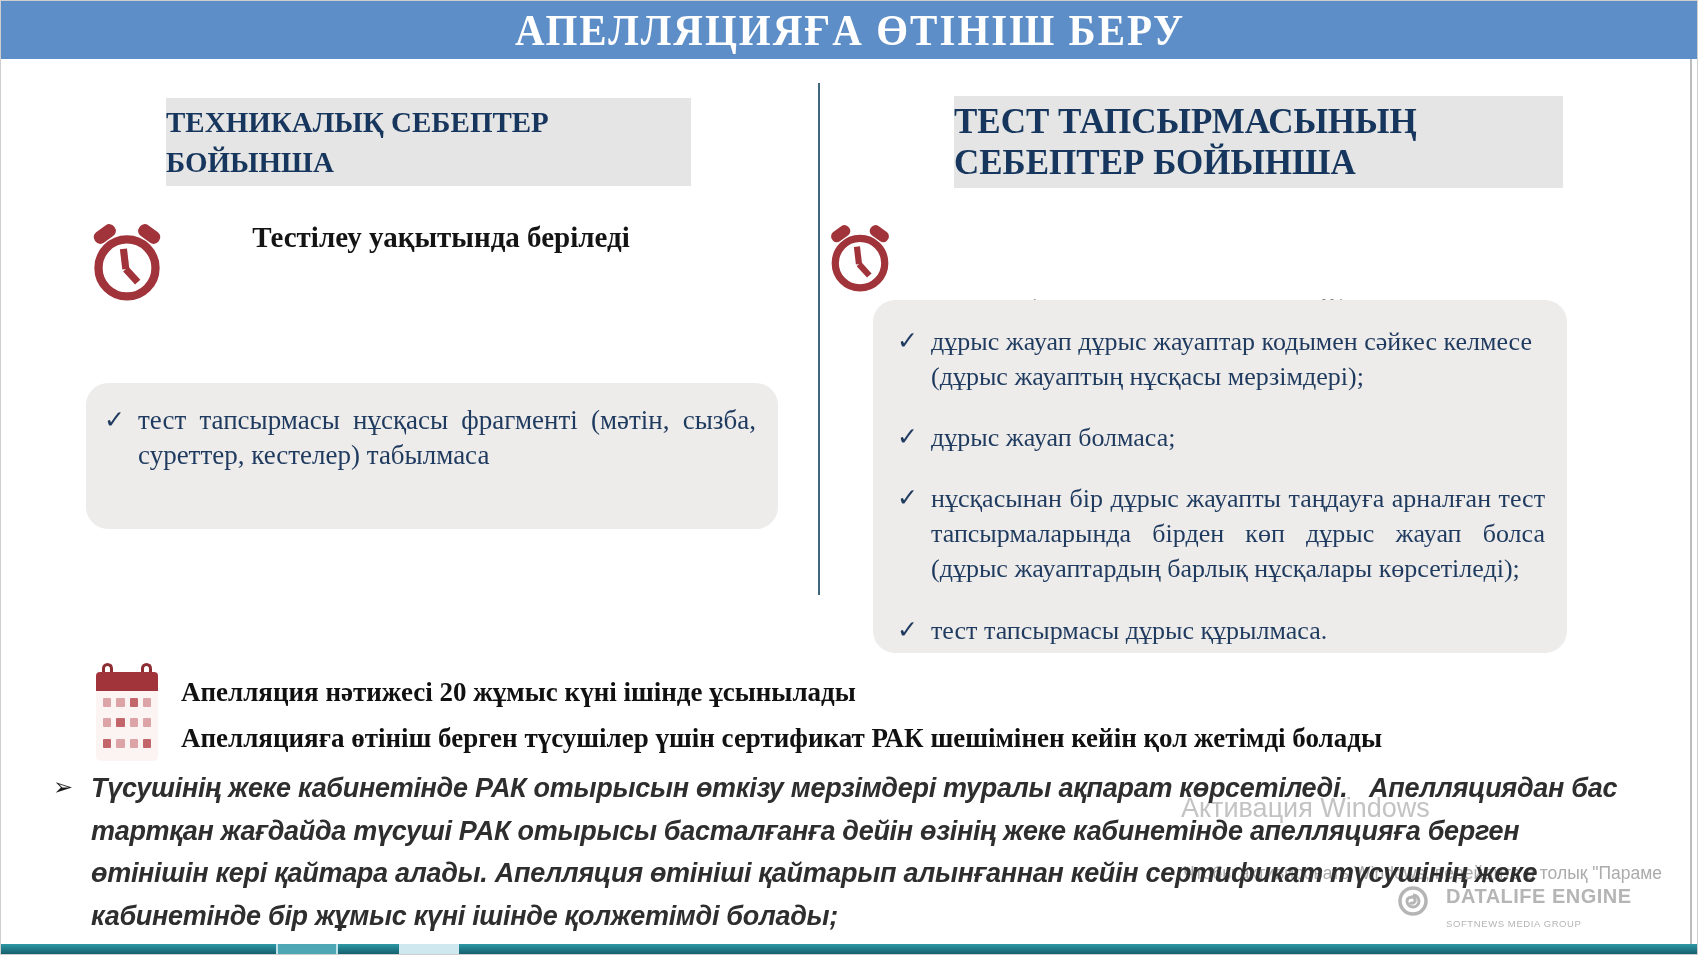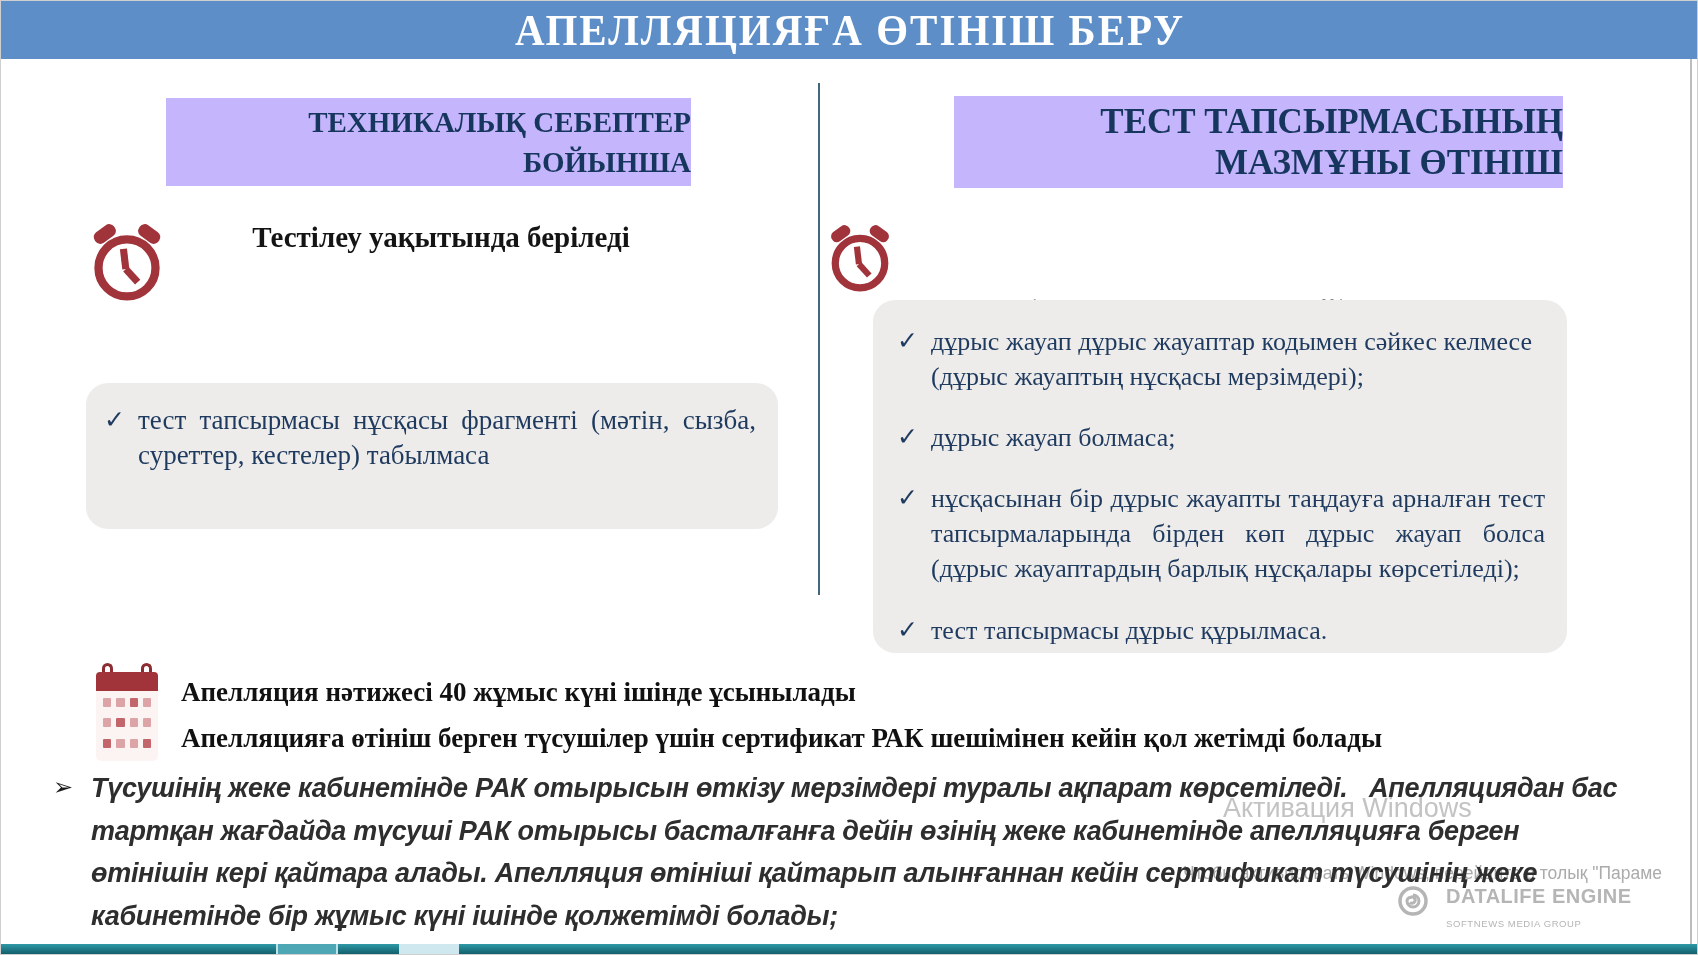--- a/index.html
+++ b/index.html
@@ -15,22 +15,22 @@
   .titlebar {
     position:absolute; left:0; top:0; width:1698px; height:58px;
     background:#5d8ec8; display:flex; align-items:center; justify-content:center;
   }
   .titlebar .title {
     color:#ffffff; font-weight:bold; font-size:41px; letter-spacing:2px;
     transform:scaleY(1.08);
   }
   
   .colhead {
-    position:absolute; background:#c4b5fd; color:#17365d;
-    font-weight:bold; text-align:right;
+    position:absolute; background:#e5e5e5; color:#17365d;
+    font-weight:bold; text-align:left;
     display:flex; flex-direction:column; justify-content:center;
   }
   .colhead.left  { left:165px; top:97px;  width:525px; height:88px; font-size:29px; line-height:40px; }
   .colhead.right { left:953px; top:95px;  width:609px; height:92px; font-size:35px; line-height:41px; }
   
   .clock { position:absolute; }
   .clock.left  { left:88px;  top:219px; width:76px; height:84px; }
   .clock.right { left:826px; top:220px; width:66px; height:74px; }
   .clock svg { width:100%; height:100%; }
   
@@ -79,21 +79,21 @@
   .note {
     display:flex; align-items:flex-start; margin-bottom:4px;
     font-family:"Liberation Sans","DejaVu Sans",sans-serif;
     font-style:italic; font-weight:600; color:#2e2e2e;
     font-size:27px; letter-spacing:-0.3px;
   }
   .note .arrow { flex:0 0 38px; font-size:24px; font-style:normal; padding-top:6px; color:#1b1b1b; }
   .note p { flex:1; line-height:1.58; white-space:pre-wrap; }
   
   .wm { position:absolute; z-index:1; font-family:"Liberation Sans","DejaVu Sans",sans-serif; color:#c3c3c3; }
-  .wm.l1 { left:1180px; top:792px; font-size:27px;margin-left:42px; }
+  .wm.l1 { left:1180px; top:792px; font-size:27px; }
   .wm.l2 { left:1182px; top:862px; font-size:17.5px; color:#ababab; white-space:nowrap; }
   
   .brand { position:absolute; left:1396px; top:884px; display:flex; align-items:flex-start; z-index:2;
            font-family:"Liberation Sans","DejaVu Sans",sans-serif; color:#b5b5b5;gap:8px; }
   .brand .logo { width:32px; height:32px; margin-right:9px; }
   .brand .name { font-size:20px; font-weight:bold; letter-spacing:0.5px; line-height:22px; }
   .brand .tagline { font-size:9.5px; letter-spacing:0.6px; margin-top:11px; }
   
   .edge-right { position:absolute; right:5px; top:58px; width:2px; height:887px; background:#bdbdbd; }
   .strip { position:absolute; left:0; bottom:0; width:1698px; height:10px;
@@ -112,21 +112,21 @@
     <div class="title">АПЕЛЛЯЦИЯҒА ӨТІНІШ БЕРУ</div>
   </div>
 
   <div class="colhead left">
     <div>ТЕХНИКАЛЫҚ СЕБЕПТЕР</div>
     <div>БОЙЫНША</div>
   </div>
 
   <div class="colhead right">
     <div>ТЕСТ ТАПСЫРМАСЫНЫҢ</div>
-    <div>МАЗМҰНЫ ӨТІНІШ</div>
+    <div>СЕБЕПТЕР БОЙЫНША</div>
   </div>
 
   <div class="clock left">
     <svg viewBox="0 0 64 70">
       <g fill="#a0343a">
         <rect x="3" y="6" width="20" height="11" rx="5" transform="rotate(-36 13 11)"></rect>
         <rect x="41" y="6" width="20" height="11" rx="5" transform="rotate(36 51 11)"></rect>
       </g>
       <circle cx="32" cy="40" r="24" fill="none" stroke="#a0343a" stroke-width="7"></circle>
       <g stroke="#a0343a" stroke-width="6">
@@ -200,21 +200,21 @@
         <span></span>
         <span></span>
       <span></span>
         <span></span>
         <span></span>
         <span></span>
     </div>
   </div>
 
   <div class="deadline">
-    <div>Апелляция нәтижесі 40 жұмыс күні ішінде ұсынылады</div>
+    <div>Апелляция нәтижесі 20 жұмыс күні ішінде ұсынылады</div>
     <div>Апелляцияға өтініш берген түсушілер үшін сертификат РАК шешімінен кейін қол жетімді болады</div>
   </div>
 
   <div class="wm l1">Активация Windows</div>
   <div class="wm l2">Чтобы активировать Windows, перейдите в толық "Параме</div>
 
   <ul class="notes">
     <li class="note">
       <span class="arrow">➢</span>
       <p>Түсушінің жеке кабинетінде РАК отырысын өткізу мерзімдері туралы ақпарат көрсетіледі.   Апелляциядан бас тартқан жағдайда түсуші РАК отырысы басталғанға дейін өзінің жеке кабинетінде апелляцияға берген өтінішін кері қайтара алады. Апелляция өтініші қайтарып алынғаннан кейін сертификат түсушінің жеке кабинетінде бір жұмыс күні ішінде қолжетімді болады;</p>

